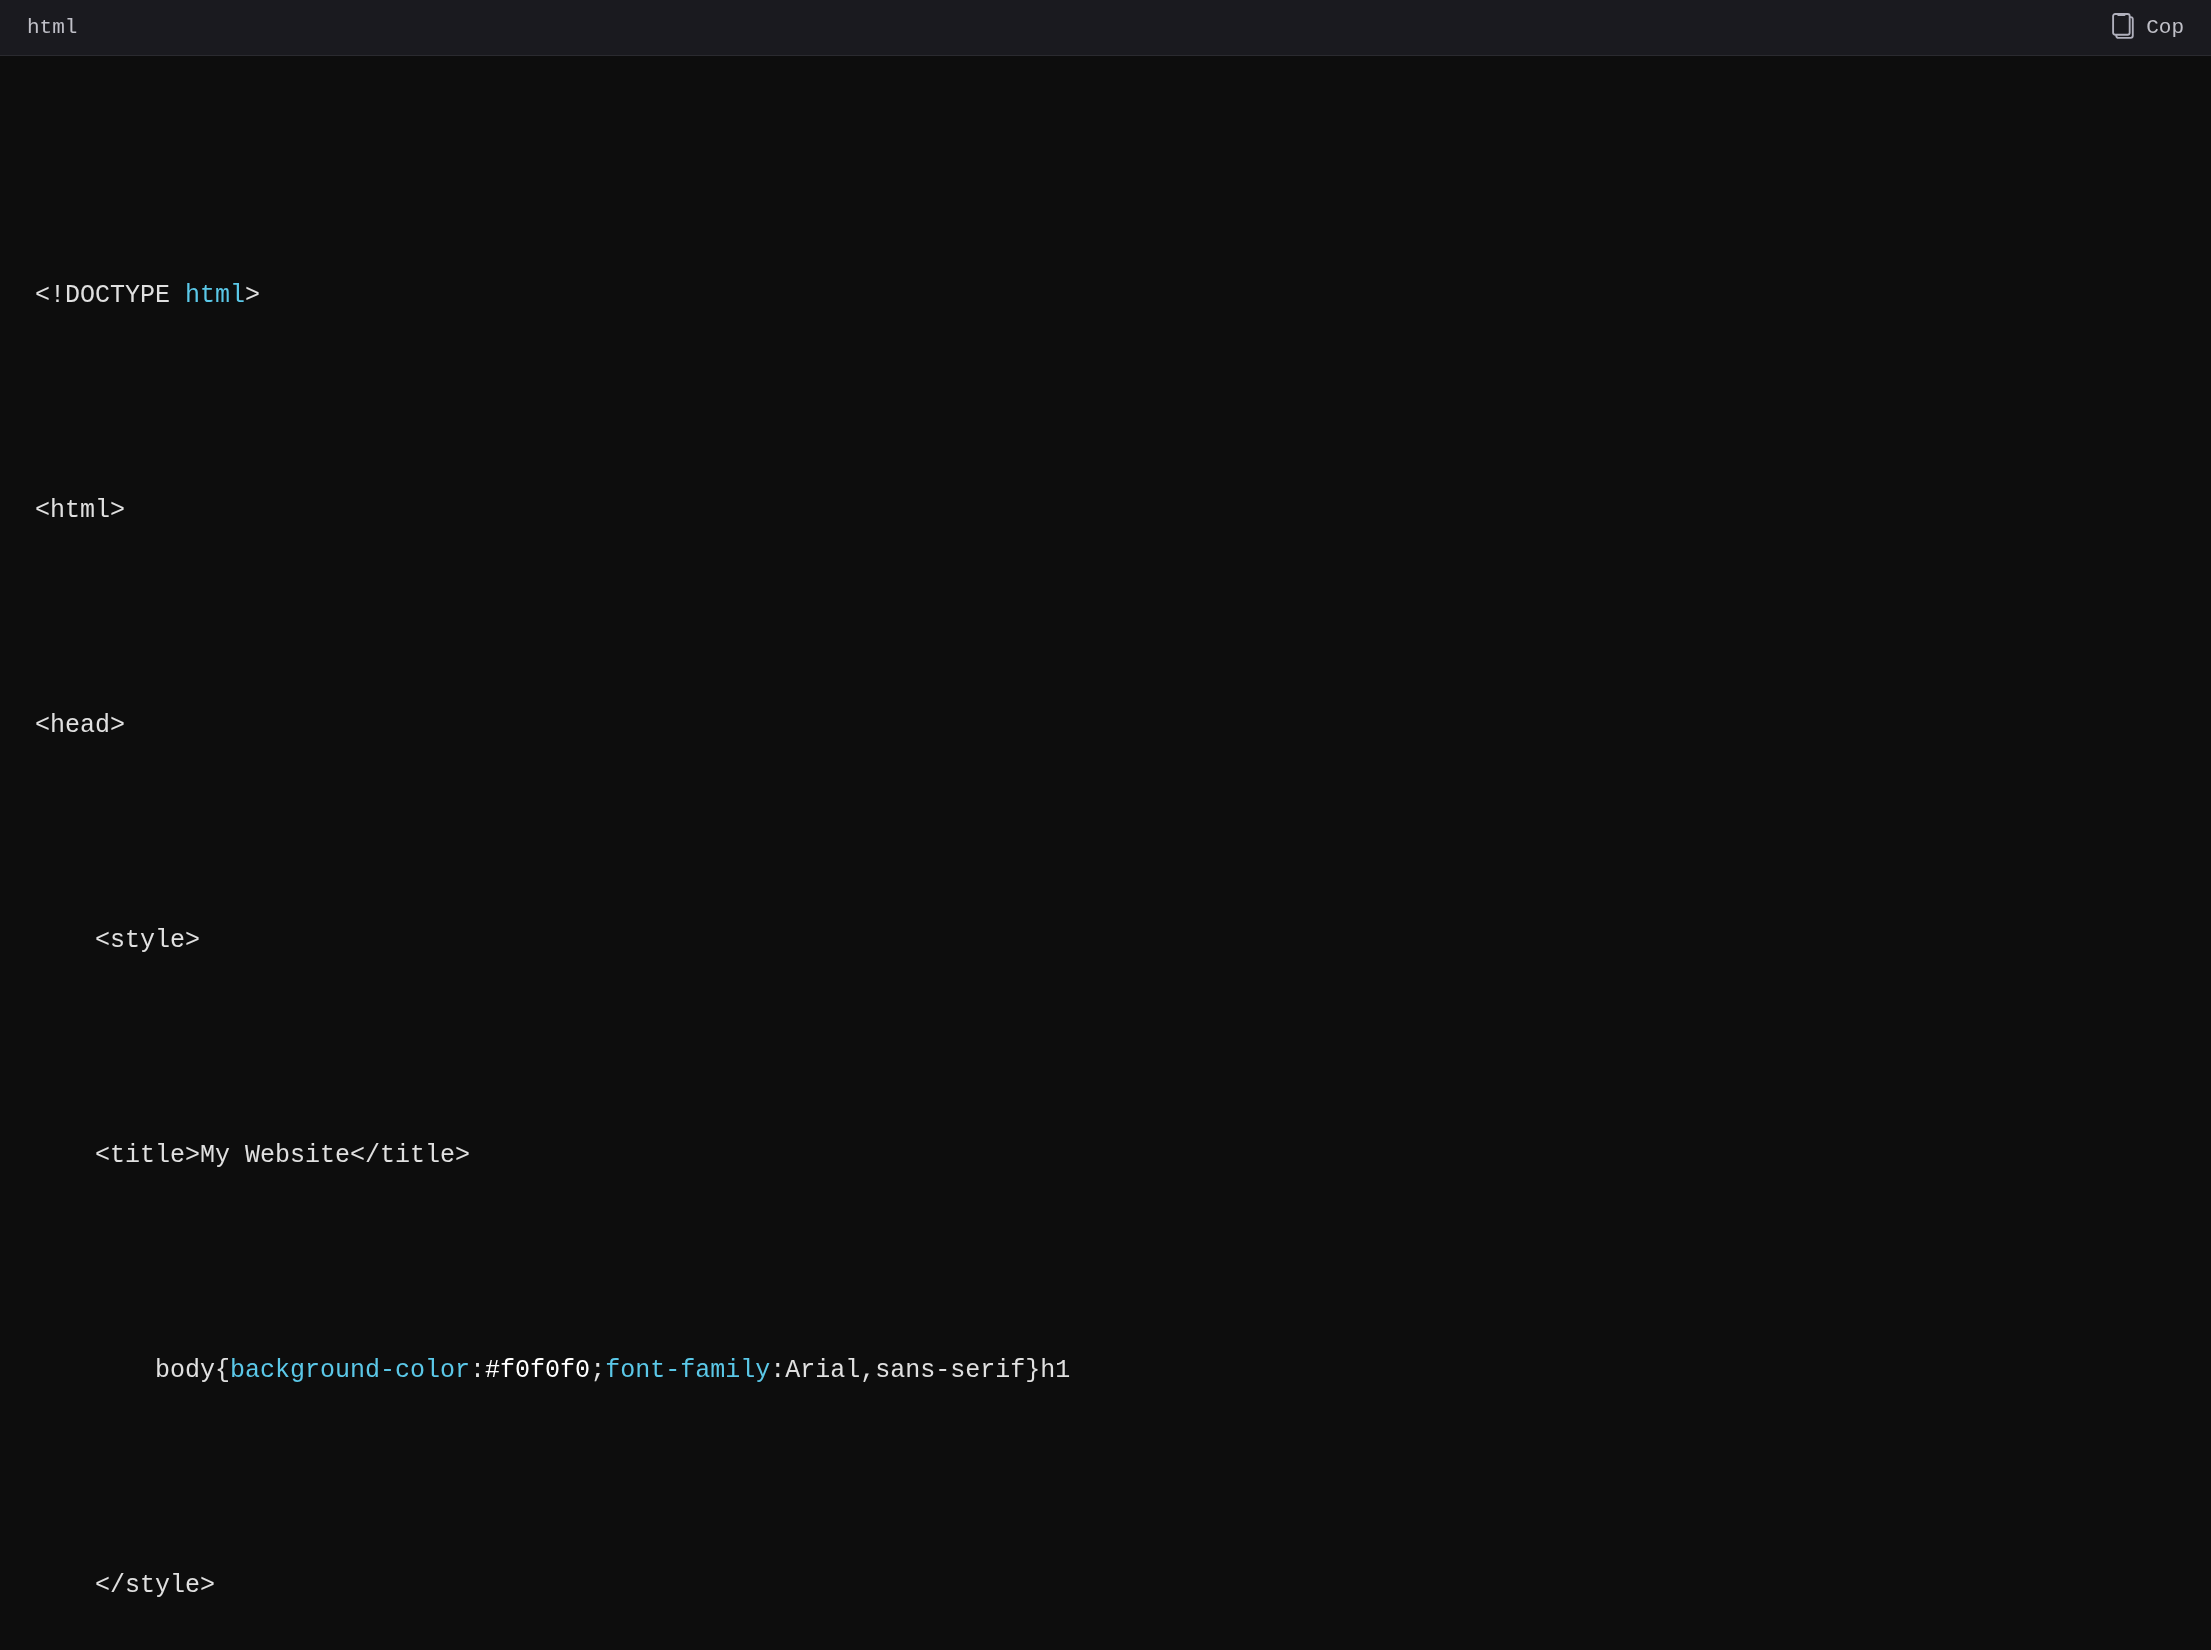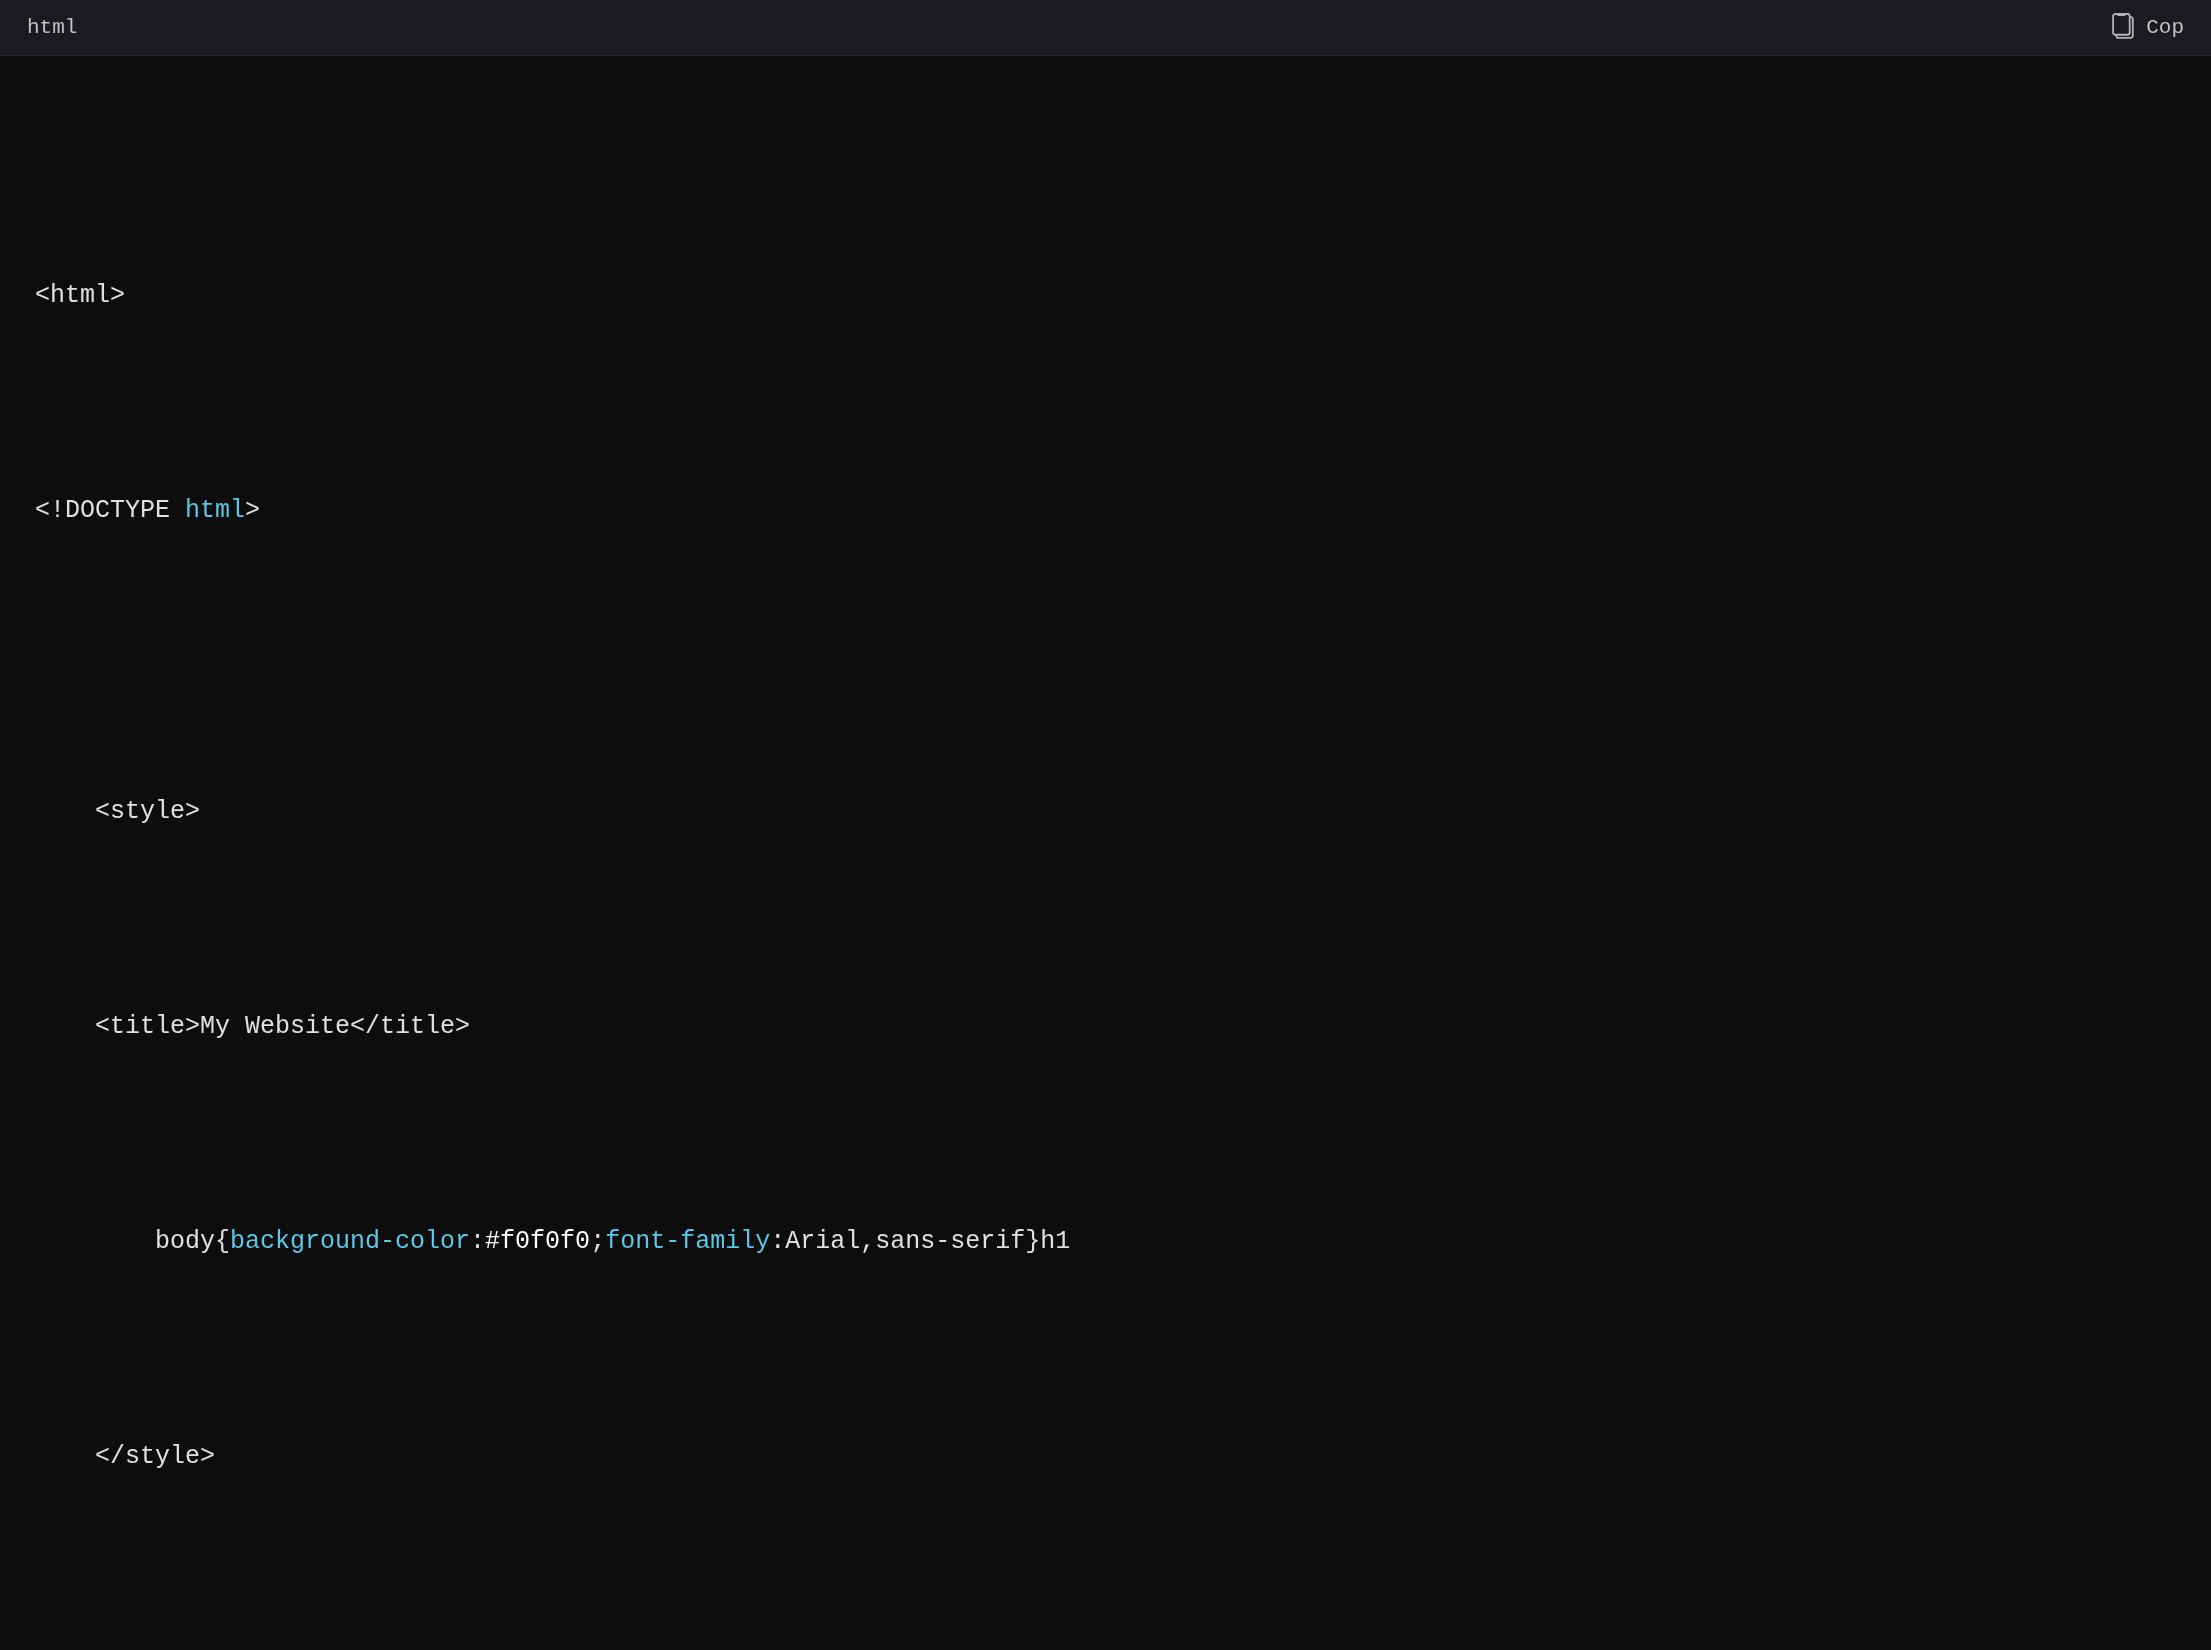--- a/index.html
+++ b/index.html
@@ -92,26 +92,27 @@
         <rect x="5" y="0" width="8" height="3" rx="1" fill="#b0b0bc"></rect>
       </svg>
       <span class="copy-label">Cop</span>
     </div>
   </div>
 </div>
 
 <div class="code-area">
 
   
+  <span class="line"><span class="c-white">&lt;!DOCTYPE </span><span class="c-blue">html</span><span class="c-white">&gt;</span></span>
+
+  
   <span class="line"><span class="c-white">&lt;html&gt;</span></span>
 
   
-  <span class="line"><span class="c-white">&lt;!DOCTYPE </span><span class="c-blue">html</span><span class="c-white">&gt;</span></span>
-
-  
+  <span class="line"><span class="c-white">&lt;head&gt;</span></span>
 
   
   <span class="line"><span class="c-white">    &lt;style&gt;</span></span>
 
   
   <span class="line"><span class="c-white">    &lt;title&gt;My Website&lt;/title&gt;</span></span>
 
   
   <span class="line"><span class="c-white">        body{</span><span class="c-blue">background-color</span><span class="c-white">:</span><span class="c-pink">#f0f0f0</span><span class="c-white">;</span><span class="c-blue">font-family</span><span class="c-white">:Arial,sans-serif}h1</span></span>
 

